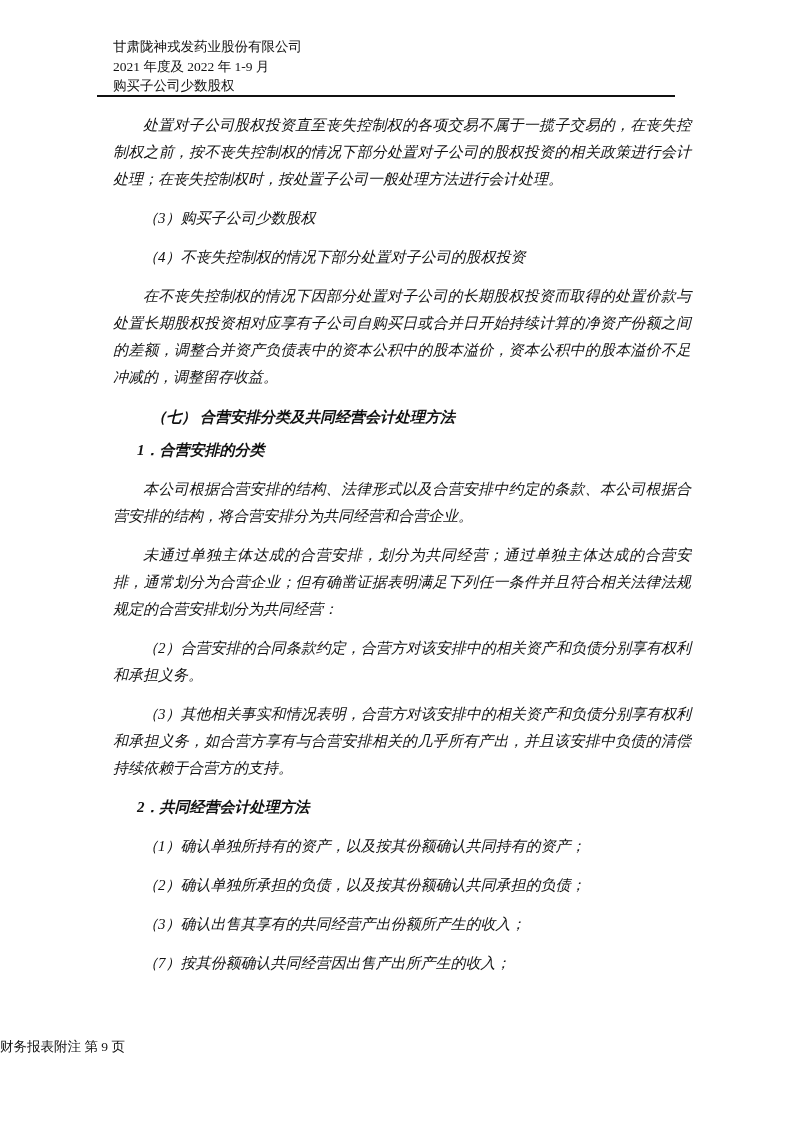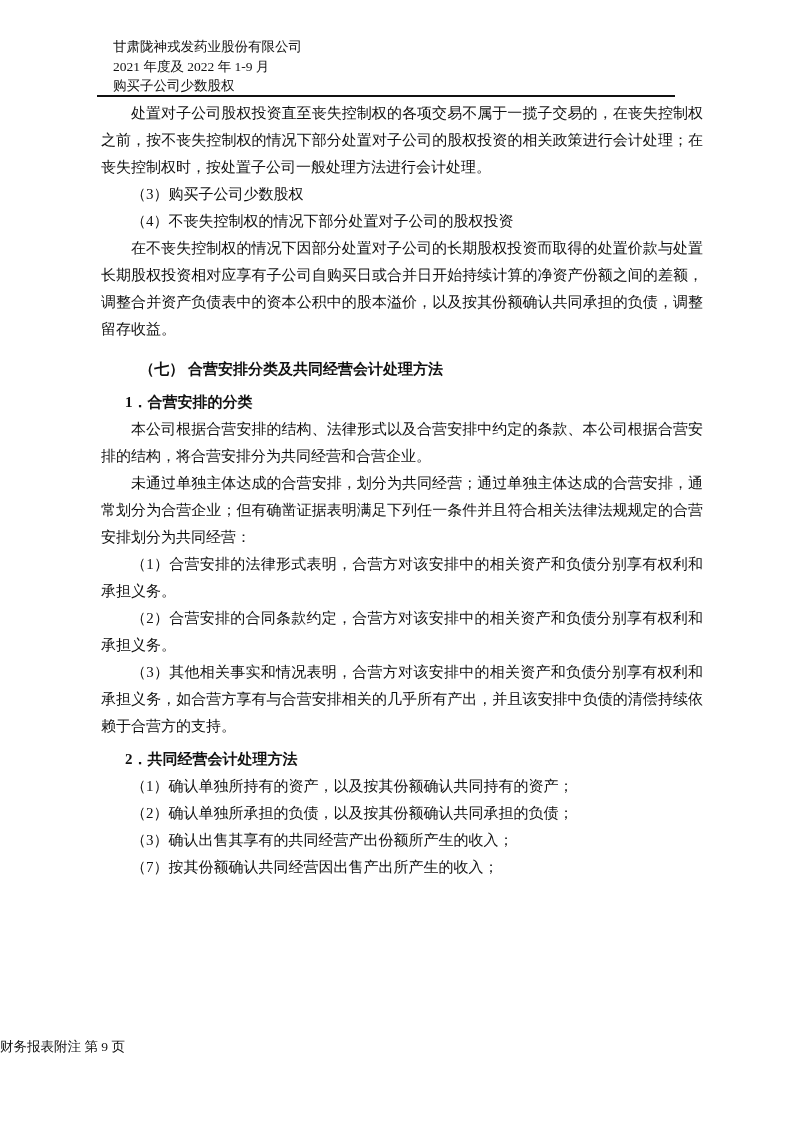--- a/index.html
+++ b/index.html
@@ -27,21 +27,21 @@
     border-top:2px solid #111111;
   }
   .doc-body {
     position:absolute;
     left:101px; top:100px;
     width:602px;
     font-size:15px;
     line-height:27px;
     text-align:justify;
   }
-  .doc-body p { margin:0; text-indent:2em; }
+  .doc-body p { margin:12px; text-indent:2em;font-style:italic; }
   .doc-body p.heading-section {
     font-weight:bold;
     text-indent:2.55em;
     margin-top:13px;
     margin-bottom:5px;
   }
   .doc-body p.heading-sub {
     font-weight:bold;
     text-indent:1.6em;
     margin-top:6px;
@@ -64,26 +64,25 @@
     <div>2021 年度及 2022 年 1-9 月</div>
     <div>购买子公司少数股权</div>
   </div>
 
   <div class="header-rule"></div>
 
   <div class="doc-body">
     <p>处置对子公司股权投资直至丧失控制权的各项交易不属于一揽子交易的，在丧失控制权之前，按不丧失控制权的情况下部分处置对子公司的股权投资的相关政策进行会计处理；在丧失控制权时，按处置子公司一般处理方法进行会计处理。</p>
     <p>（3）购买子公司少数股权</p>
     <p>（4）不丧失控制权的情况下部分处置对子公司的股权投资</p>
-    <p>在不丧失控制权的情况下因部分处置对子公司的长期股权投资而取得的处置价款与处置长期股权投资相对应享有子公司自购买日或合并日开始持续计算的净资产份额之间的差额，调整合并资产负债表中的资本公积中的股本溢价，以及按其份额确认共同承担的负债，调整留存收益。</p>
+    <p>在不丧失控制权的情况下因部分处置对子公司的长期股权投资而取得的处置价款与处置长期股权投资相对应享有子公司自购买日或合并日开始持续计算的净资产份额之间的差额，调整合并资产负债表中的资本公积中的股本溢价，资本公积中的股本溢价不足冲减的，调整留存收益。</p>
     <p class="heading-section">（七） 合营安排分类及共同经营会计处理方法</p>
     <p class="heading-sub">1．合营安排的分类</p>
     <p>本公司根据合营安排的结构、法律形式以及合营安排中约定的条款、本公司根据合营安排的结构，将合营安排分为共同经营和合营企业。</p>
     <p>未通过单独主体达成的合营安排，划分为共同经营；通过单独主体达成的合营安排，通常划分为合营企业；但有确凿证据表明满足下列任一条件并且符合相关法律法规规定的合营安排划分为共同经营：</p>
-    <p>（1）合营安排的法律形式表明，合营方对该安排中的相关资产和负债分别享有权利和承担义务。</p>
     <p>（2）合营安排的合同条款约定，合营方对该安排中的相关资产和负债分别享有权利和承担义务。</p>
     <p>（3）其他相关事实和情况表明，合营方对该安排中的相关资产和负债分别享有权利和承担义务，如合营方享有与合营安排相关的几乎所有产出，并且该安排中负债的清偿持续依赖于合营方的支持。</p>
     <p class="heading-sub">2．共同经营会计处理方法</p>
     <p>（1）确认单独所持有的资产，以及按其份额确认共同持有的资产；</p>
     <p>（2）确认单独所承担的负债，以及按其份额确认共同承担的负债；</p>
     <p>（3）确认出售其享有的共同经营产出份额所产生的收入；</p>
     <p>（7）按其份额确认共同经营因出售产出所产生的收入；</p>
   </div>
 
   <div class="doc-footer">

